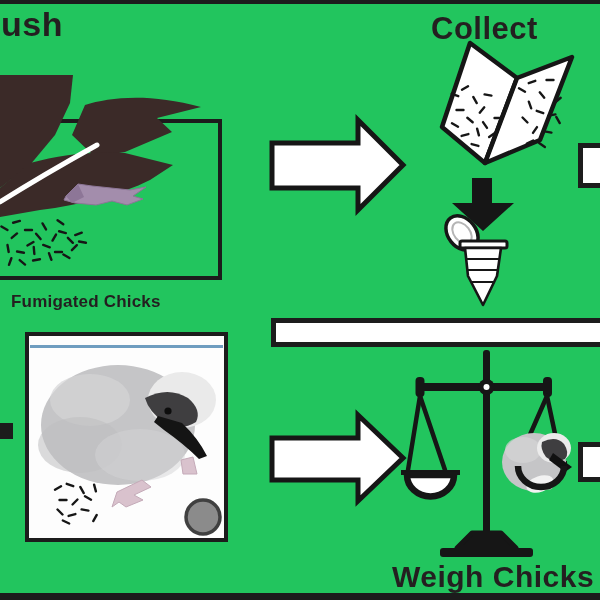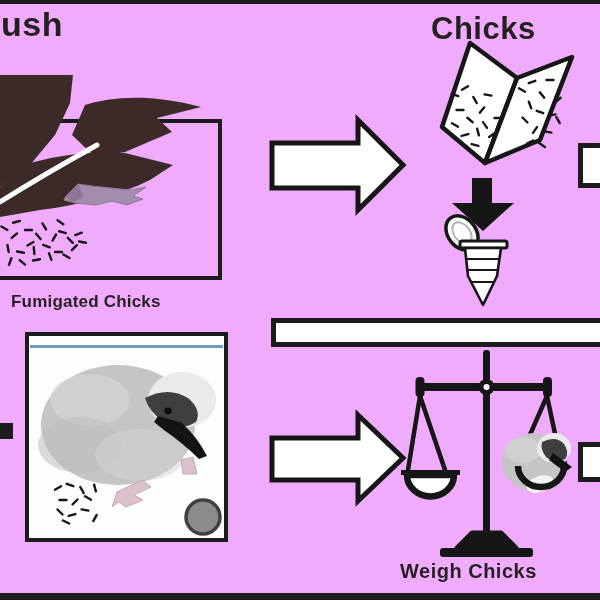--- a/index.html
+++ b/index.html
@@ -1,45 +1,45 @@
 <!DOCTYPE html>
 <html style="--ink: #1c1c1c; --bird_body: #3b2a28; --bird_foot: #a38dac; --bird_foot_shade: #8d7697; --chick_body: #c5c5c7; --chick_body_light: #d4d4d6; --chick_head: #eaeaea; --chick_face: #3f3e40; --chick_feet: #d9c2cd; --bag_zip: #6f9dc0; --fumigant_disc: #8b8b8b; --fumigant_disc_edge: #404040;"><head>
 <meta charset="utf-8">
 <style>
   html,body{margin:0;padding:0;background:#fff;}
-  #stage{position:relative;width:600px;height:600px;overflow:hidden;background:#f0abfc;
+  #stage{position:relative;width:600px;height:600px;overflow:hidden;background:#22c55e;
          font-family:"Liberation Sans",sans-serif;color:#1c1c1c;}
   .abs{position:absolute;}
   .edge{background:var(--ink,#1c1c1c);}
   .lbl{position:absolute;font-weight:800;color:#241f20;white-space:nowrap;letter-spacing:.5px;}
   #lbl-brush{left:1px;top:5px;font-size:34px;}
   #lbl-collect{left:431px;top:11px;font-size:31px;}
   #lbl-fumigated{left:11px;top:292px;font-size:17px;font-weight:600;letter-spacing:.2px;}
-  #lbl-weigh{left:400px;top:560px;font-size:20px;}
+  #lbl-weigh{left:392px;top:560px;font-size:30px;}
   .box{position:absolute;border:5px solid var(--ink,#1c1c1c);background:#fff;box-sizing:border-box;}
   #bird-box{left:-12px;top:119px;width:234px;height:161px;border-width:4px;background:transparent;}
   #bag{left:25px;top:332px;width:203px;height:210px;border-width:4px;background:#fdfdfd;}
   #bag-zip{position:absolute;left:1px;right:1px;top:9px;height:3px;background:var(--bag_zip,#6f9dc0);}
   #banner{left:271px;top:318px;width:341px;height:29px;}
   #crop-box-tr{left:578px;top:143px;width:30px;height:45px;}
   #crop-box-br{left:578px;top:442px;width:30px;height:40px;}
   #stub-left{left:0;top:423px;width:13px;height:16px;}
   svg{position:absolute;overflow:visible;}
   .speck{stroke:#161616;stroke-width:2.4;stroke-linecap:round;}
 </style>
 </head>
 <body>
 
 <div id="stage">
 
   <div class="abs edge" style="left:0;top:0;width:600px;height:4px;"></div>
   <div class="abs edge" style="left:0;top:593px;width:600px;height:7px;"></div>
 
   <div class="lbl" id="lbl-brush">ush</div>
-  <div class="lbl" id="lbl-collect">Chicks</div>
+  <div class="lbl" id="lbl-collect">Collect</div>
   <div class="lbl" id="lbl-fumigated">Fumigated Chicks</div>
   <div class="lbl" id="lbl-weigh">Weigh Chicks</div>
 
   <div class="box" id="bird-box"></div>
 
   <svg class="abs" style="left:0;top:55px;" width="230" height="180" viewBox="0 0 230 180">
     <path fill="var(--bird_body)" d="M0,20 L73,20 L70,48 L55,80 L30,110 L0,133 Z"></path>
     <path fill="var(--bird_body)" d="M85,50 C110,42 150,38 201,52 L157,63 L172,77 L125,97 L95,102 L72,80 Z"></path>
     <path fill="var(--bird_body)" d="M30,108 C60,100 90,96 125,98 L173,110 L150,125 C120,140 80,150 40,155 L0,162 L0,133 Z"></path>
     <path fill="none" stroke="#ffffff" stroke-width="5" stroke-linecap="round" d="M97,90 C70,105 35,125 0,147"></path>

